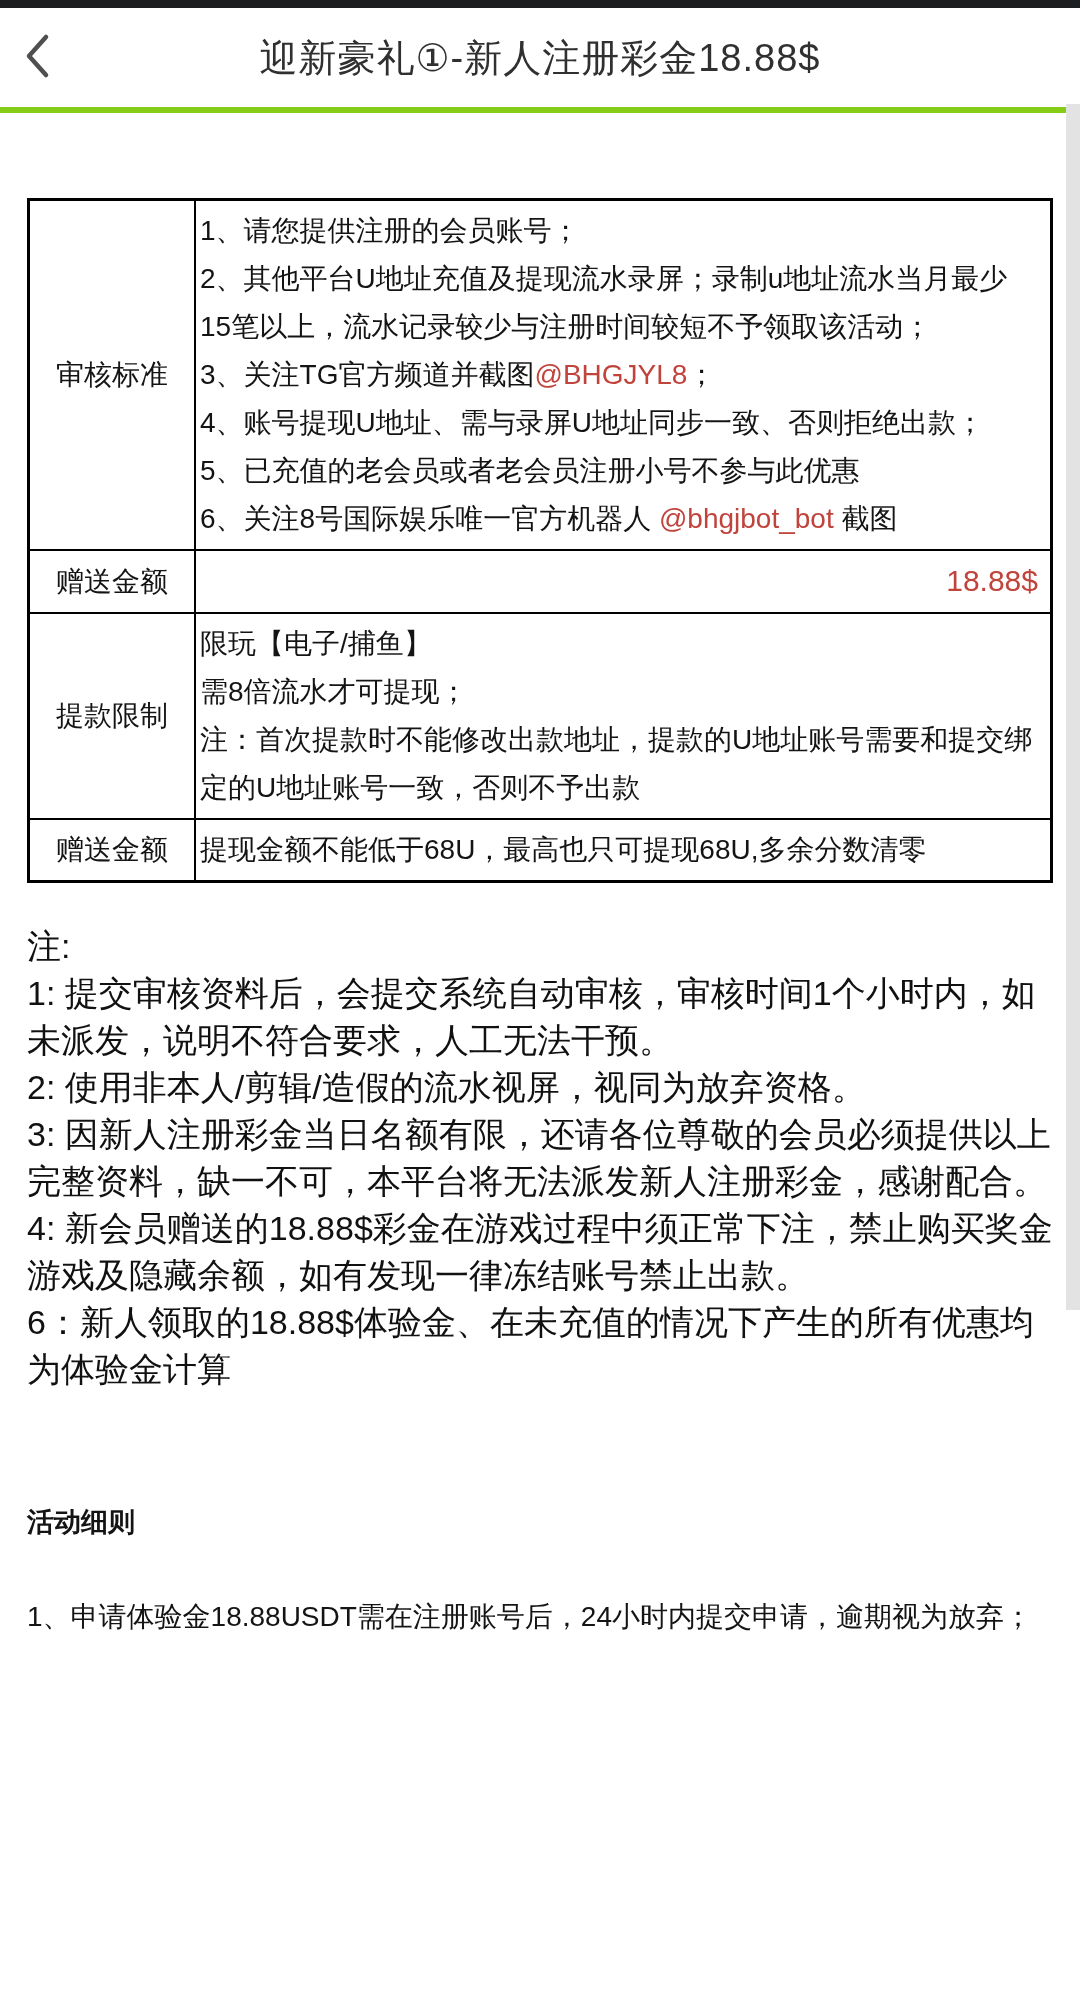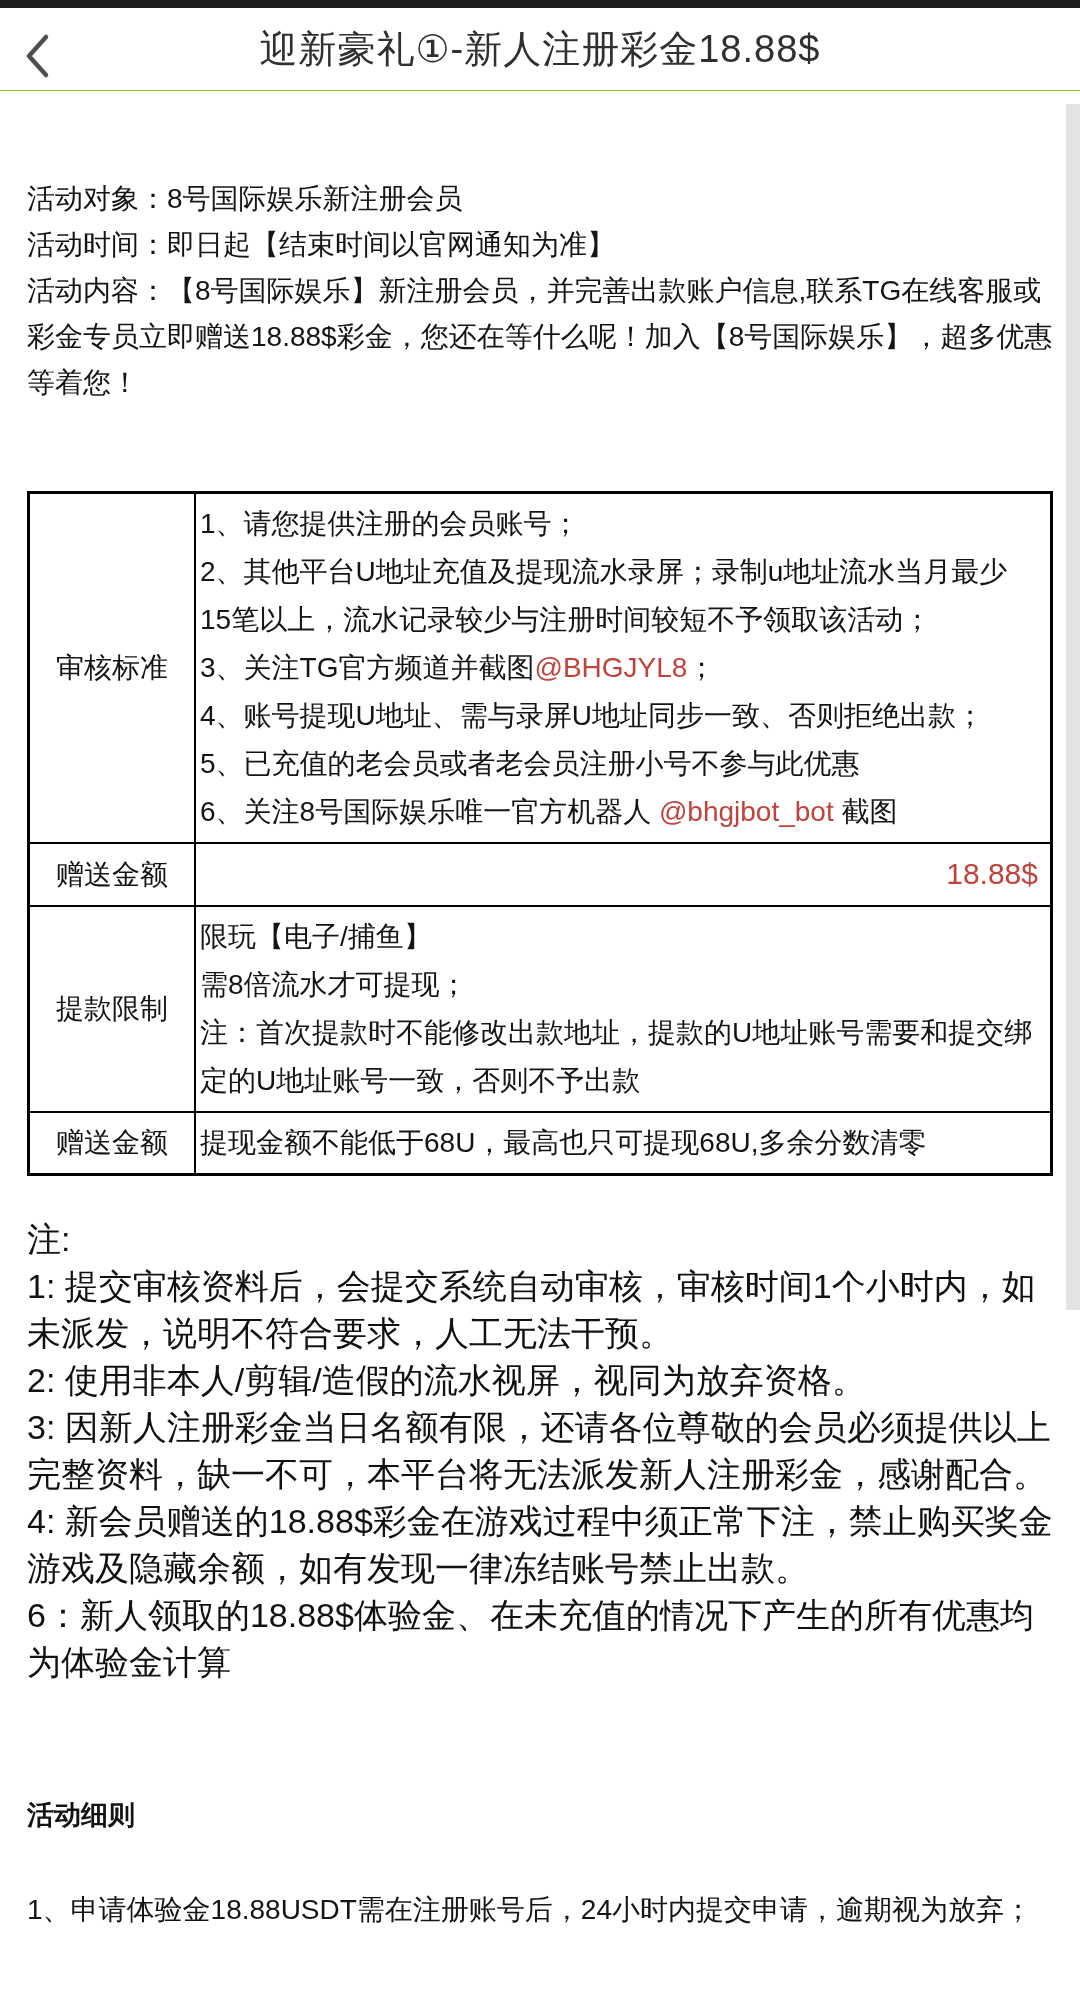--- a/index.html
+++ b/index.html
@@ -5,23 +5,23 @@
   * { margin:0; padding:0; box-sizing:border-box; }
   html,body { background:#ffffff; }
   #screen {
     position:relative; width:1080px; height:2015px; margin:0 auto;
     background:#ffffff; overflow:hidden;
     font-family:"Liberation Sans","DejaVu Sans",sans-serif;
     color:#141414;
   }
   .topbar { height:8px; background:#1d1e20; }
   .header {
-    position:relative; height:83px; background:#ffffff;
+    position:relative; height:105px; background:#ffffff;
     display:flex; align-items:center; justify-content:center;
-    border-bottom:1px solid #84cc16;
+    border-bottom:6px solid #84cc16;
   }
   .back-btn {
     position:absolute; left:22px; top:24px; width:44px; height:52px;
     display:flex; align-items:center; justify-content:flex-start; cursor:pointer;
   }
   .page-title {
     max-width:580px; text-align:center; font-size:38px; line-height:46px;
     color:#303030; word-break:break-all; letter-spacing:1px;
   }
   .content { padding:0 27px; }
@@ -63,25 +63,20 @@
       <span>
         <svg width="30" height="50" viewBox="0 0 30 50">
           <polyline points="24,6 7,25 24,44" fill="none" stroke="#4f4f4f" stroke-width="4.5" stroke-linecap="round" stroke-linejoin="round"></polyline>
         </svg>
       </span>
     </div>
     <div class="page-title">迎新豪礼①-新人注册彩金18.88$</div>
   </div>
 
   <div class="content">
-    <div class="intro">
-        <p>活动对象：8号国际娱乐新注册会员</p>
-        <p>活动时间：即日起【结束时间以官网通知为准】</p>
-        <p>活动内容：【8号国际娱乐】新注册会员，并完善出款账户信息,联系TG在线客服或彩金专员立即赠送18.88$彩金，您还在等什么呢！加入【8号国际娱乐】，超多优惠等着您！</p>
-      </div>
 
     <table class="promo-table">
       <tbody>
           <tr>
             <td class="lbl">审核标准</td>
             <td class="val">
               <div class="line"><span>1、请您提供注册的会员账号；</span></div>
               <div class="line"><span>2、其他平台U地址充值及提现流水录屏；录制u地址流水当月最少15笔以上，流水记录较少与注册时间较短不予领取该活动；</span></div>
               <div class="line"><span>3、关注TG官方频道并截图</span><span class="red bold">@BHGJYL8</span><span>；</span></div>
               <div class="line"><span>4、账号提现U地址、需与录屏U地址同步一致、否则拒绝出款；</span></div>

